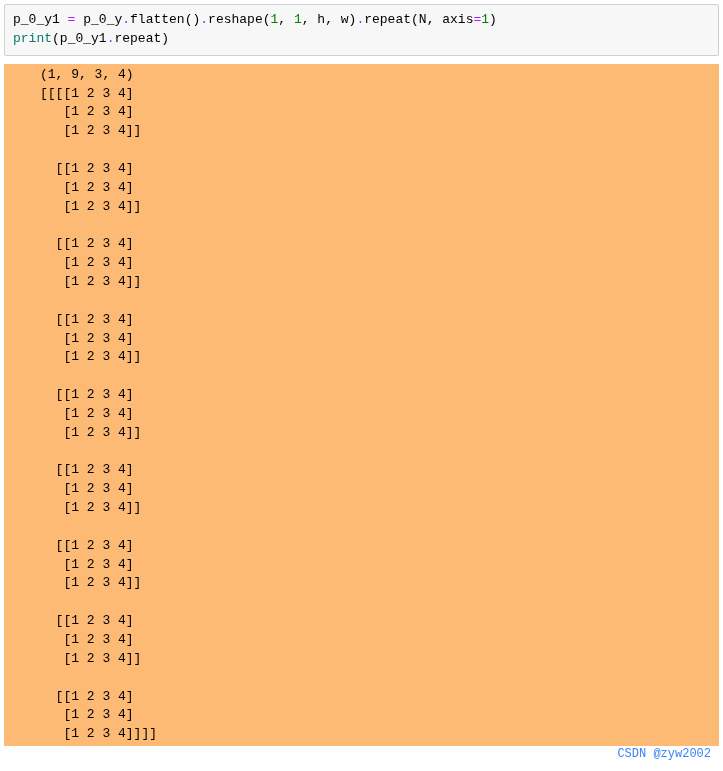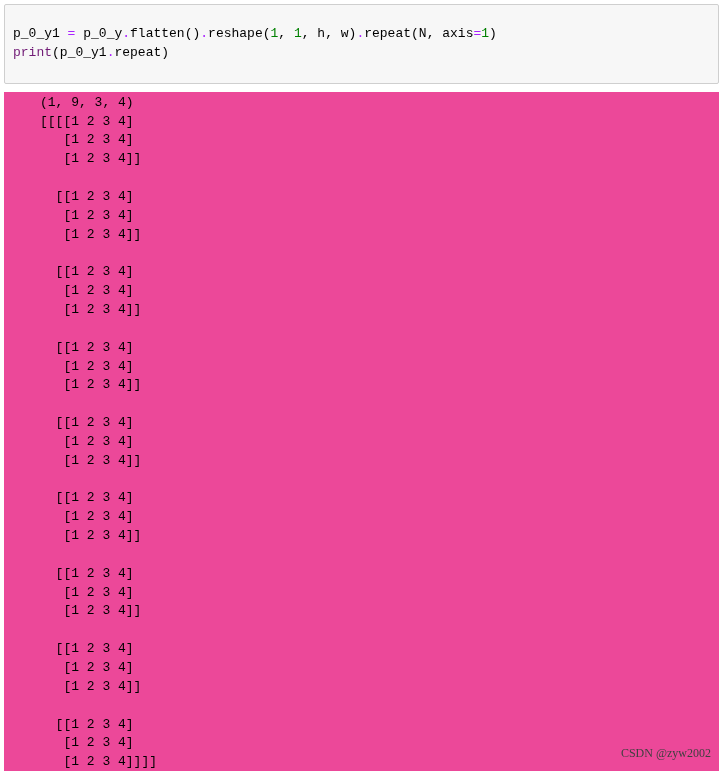--- a/index.html
+++ b/index.html
@@ -6,44 +6,44 @@
     margin: 0;
     padding: 0;
     font-family: "Courier New", Consolas, monospace;
     background: #ffffff;
     width: 723px;
   }
   .code-cell {
     background: #f7f7f7;
     border: 1px solid #cfcfcf;
     border-radius: 2px;
-    padding: 20px 8px;
+    padding: 6px 8px;
     margin: 4px 4px 8px 4px;
     font-size: 13px;
     line-height: 1.45;
   }
   .output-cell {
-    background: #ec4899;
+    background: #fdba74;
     padding: 2px 4px 2px 36px;
     margin: 0 4px;
     font-size: 13px;
     line-height: 1.45;
     white-space: pre;
   }
   .tok-var    { color: #000000; }
   .tok-op     { color: #aa22ff; }
   .tok-punct  { color: #000000; }
   .tok-num    { color: #008000; }
-  .tok-func   { color: #701a75; }
+  .tok-func   { color: #0f766e; }
   .watermark {
     position: fixed;
     right: 12px;
     bottom: 10px;
-    color: #404040;
-    font-family: Liberation Serif, serif;
+    color: #3b82f6;
+    font-family: Liberation Mono, monospace;
     font-size: 12px;
     pointer-events: none;
   }
 </style>
 </head>
 <body>
 
 <div class="code-cell">
   <div><span class="tok-var">p_0_y1 </span><span class="tok-op">=</span><span class="tok-var"> p_0_y</span><span class="tok-op">.</span><span class="tok-var">flatten</span><span class="tok-punct">(</span><span class="tok-punct">)</span><span class="tok-op">.</span><span class="tok-var">reshape</span><span class="tok-punct">(</span><span class="tok-num">1</span><span class="tok-punct">, </span><span class="tok-num">1</span><span class="tok-punct">, </span><span class="tok-var">h</span><span class="tok-punct">, </span><span class="tok-var">w</span><span class="tok-punct">)</span><span class="tok-op">.</span><span class="tok-var">repeat</span><span class="tok-punct">(</span><span class="tok-var">N</span><span class="tok-punct">, </span><span class="tok-var">axis</span><span class="tok-op">=</span><span class="tok-num">1</span><span class="tok-punct">)</span></div>
   <div><span class="tok-func">print</span><span class="tok-punct">(</span><span class="tok-var">p_0_y1</span><span class="tok-op">.</span><span class="tok-var">repeat</span><span class="tok-punct">)</span></div>

